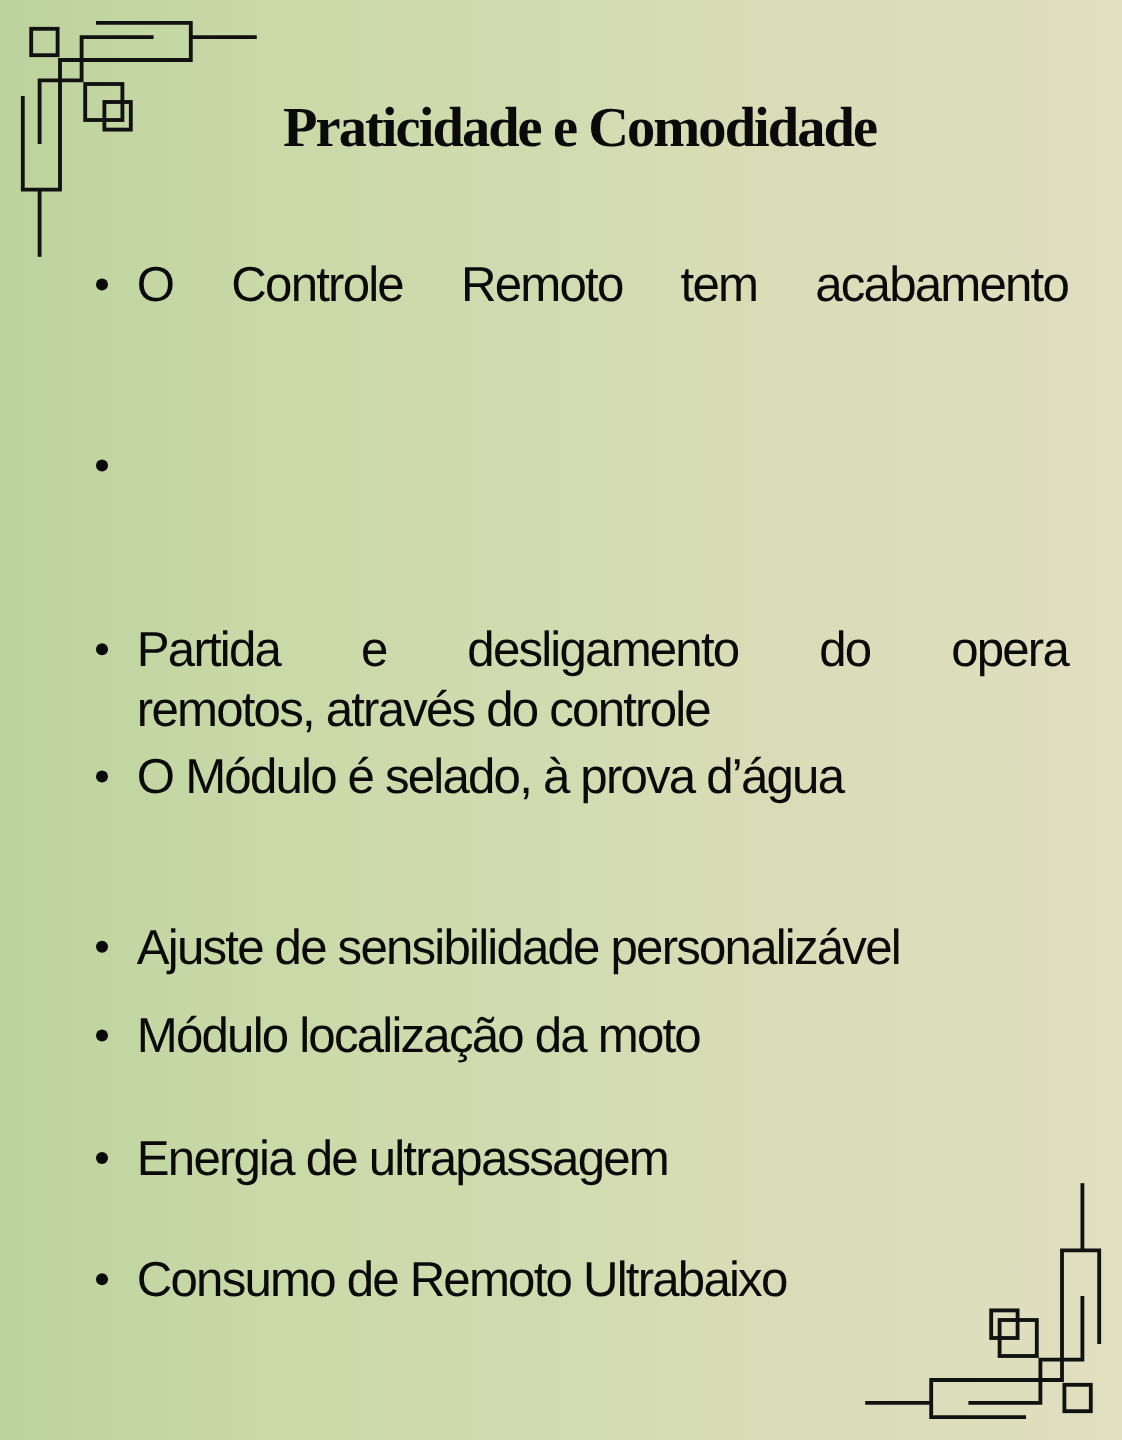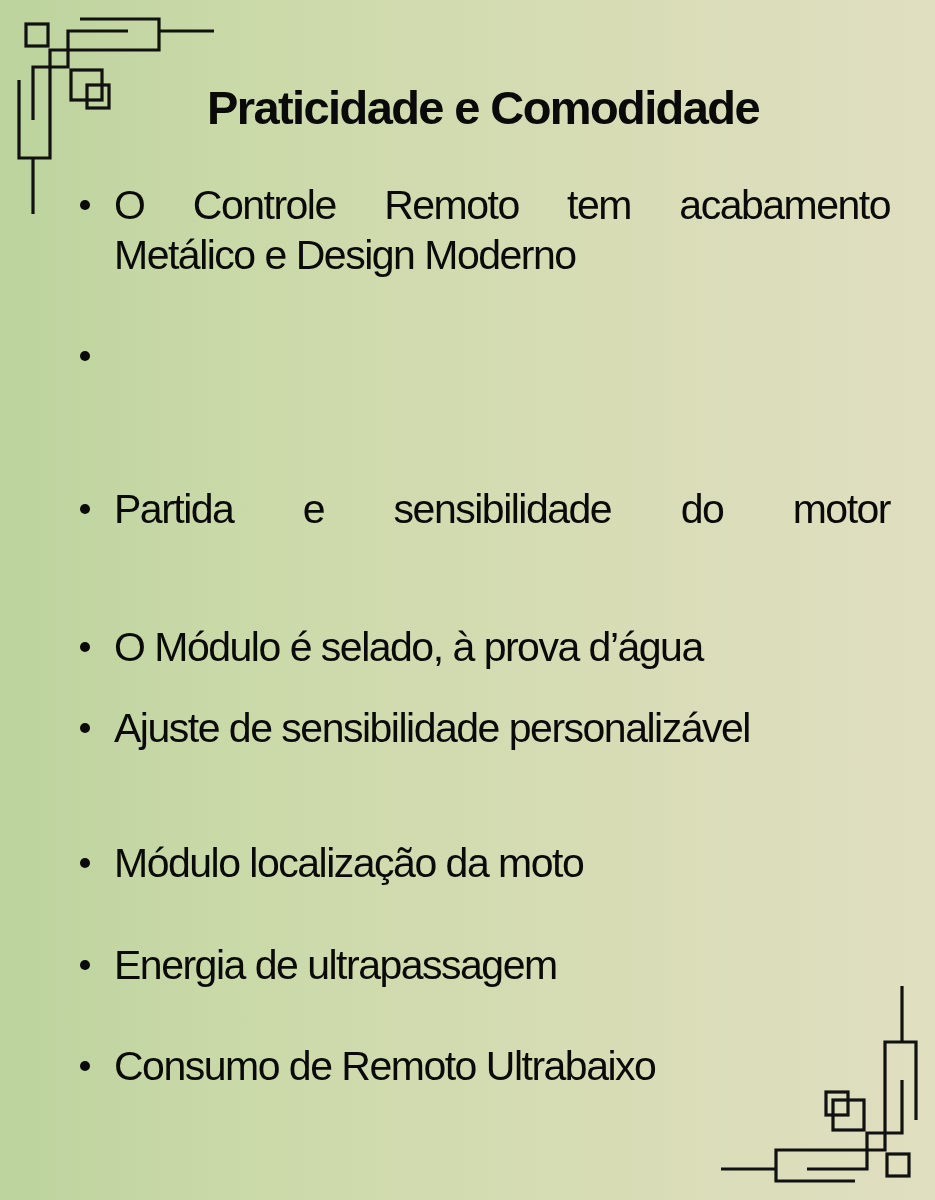--- a/index.html
+++ b/index.html
@@ -5,35 +5,35 @@
   html, body { margin: 0; padding: 0; }
   body {
     width: 935px; height: 1200px; overflow: hidden; position: relative;
     background: linear-gradient(90deg, #bcd39d 0%, #cad9a8 25%, #d6dcb4 60%, #e0dfc0 100%);
     font-family: "Liberation Sans", sans-serif;
     color: #0a0a0a;
   }
   .ornament { position: absolute; left: 0; top: 0; width: 935px; height: 1200px; pointer-events: none; }
   .title {
     position: absolute; left: 0; width: 908px; top: 80px; text-align: center;
-    font-family: Liberation Sans, sans-serif; font-weight: bold;
+    font-family: Liberation Serif, serif; font-weight: bold;
     font-size: 47px; letter-spacing: -1.6px; padding-left: 58px; box-sizing: border-box;
     white-space: nowrap;
   }
   .list { position: absolute; left: 80px; top: 0; width: 810px; }
   .item {
     position: absolute; left: 0; width: 810px;
     font-size: 41px; line-height: 50px; letter-spacing: -1.5px;
   }
   .bullet {
     position: absolute; left: 0; top: 20px; width: 10px; height: 10px; border-radius: 50%;
     background: #0a0a0a;
   }
   .text { display: block; margin-left: 34px; width: 776px; }
-  .justify { text-align: justify; text-align-last: left; }
+  .justify { text-align: justify; text-align-last: left; margin-top: 32px; }
   .justify .l1 { display: block; text-align: justify; text-align-last: justify; }
   .justify .l2 { display: block; }
 </style>
 </head>
 <body>
 
 <svg class="ornament" viewBox="0 0 935 1200" xmlns="http://www.w3.org/2000/svg">
   <g id="corner" fill="none" stroke="#111" stroke-width="3.2" stroke-linecap="butt">
     <rect x="26" y="24" width="22" height="22"></rect>
     <polyline points="80,19 159,19 159,50 50,50 50,158 19,158 19,80"></polyline>
@@ -56,39 +56,39 @@
   </g>
 </svg>
 
 <div class="title">Praticidade e Comodidade</div>
 
 <div class="list">
   <div class="item justify" style="top:180px">
     <span class="bullet"></span>
     <span class="text">
       <span class="l1">O Controle Remoto tem acabamento</span>
-      <span class="l2">Metálico e Design Moderno</span>
     </span>
   </div>
   <div class="item justify" style="top:331px">
     <span class="bullet"></span>
     <span class="text">
     </span>
   </div>
   <div class="item justify" style="top:484px">
     <span class="bullet"></span>
     <span class="text">
-      <span class="l1">Partida e sensibilidade do motor</span>
+      <span class="l1">Partida e desligamento do opera</span>
+      <span class="l2">remotos, através do controle</span>
     </span>
   </div>
   <div class="item" style="top:622px">
     <span class="bullet"></span>
     <span class="text">O Módulo é selado, à prova d’água</span>
   </div>
-  <div class="item" style="top:703px">
+  <div class="item" style="top:764px">
     <span class="bullet"></span>
     <span class="text">Ajuste de sensibilidade personalizável</span>
   </div>
   <div class="item" style="top:838px">
     <span class="bullet"></span>
     <span class="text">Módulo localização da moto</span>
   </div>
   <div class="item" style="top:940px">
     <span class="bullet"></span>
     <span class="text">Energia de ultrapassagem</span>

